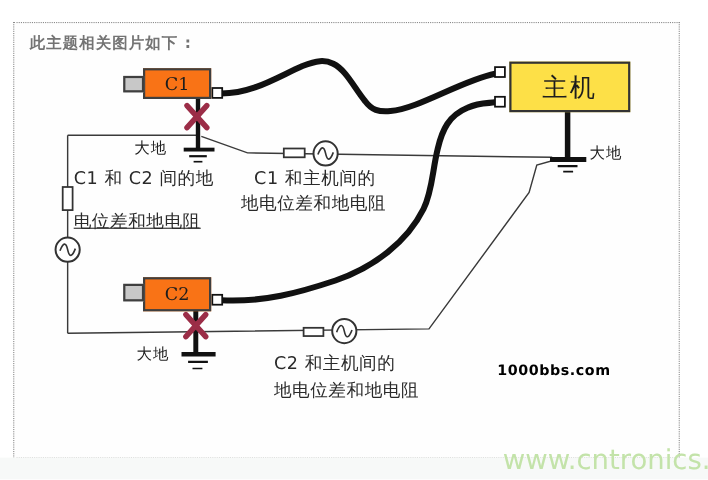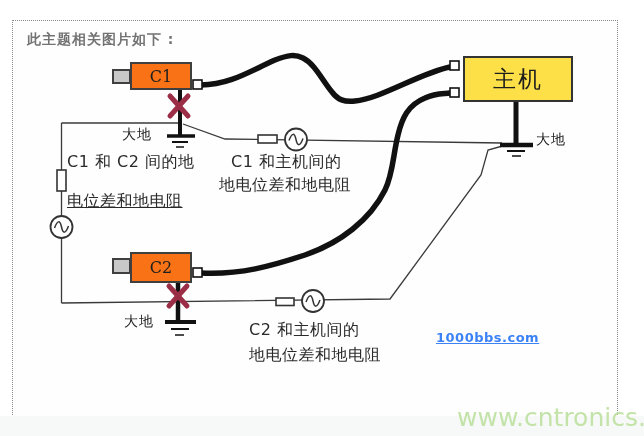--- a/index.html
+++ b/index.html
@@ -32,21 +32,21 @@
     left:463px;top:56px;width:106px;height:42px;background:#fde047;
     border:2px solid #333;z-index:2;display:flex;align-items:center;
     justify-content:center;font-size:23px;color:#1d1d1d;letter-spacing:2px;
   }
   #c1-box{left:130px;top:62px;width:58px;height:24px;}
   #c1-stub{left:112px;top:69px;width:15px;height:11px;}
   #c2-box{left:130px;top:252px;width:58px;height:27px;text-align:center;}
   #c2-stub{left:112px;top:258px;width:15px;height:12px;}
   .gnd-label{font-size:14px;color:#222;z-index:3;letter-spacing:1px;}
   .ann{font-size:16px;color:#2a2a2a;z-index:3;white-space:nowrap;letter-spacing:0.5px;}
-  #wm-1000bbs{left:436px;top:330px;font-size:13px;color:#3b82f6;z-index:3;font-weight:bold;letter-spacing:0.5px;text-decoration:underline;}
+  #wm-1000bbs{left:452px;top:330px;font-size:13px;color:#000000;z-index:3;font-weight:bold;letter-spacing:0.5px;}
   #wm-site{left:457px;top:403px;font-size:25px;color:#c3e3a9;z-index:3;white-space:nowrap;}
 </style>
 </head>
 <body>
 
 <div class="abs" id="frame"></div>
 <div class="abs" id="footer-band"></div>
 
 <div class="abs" id="header-text">此主题相关图片如下 :</div>
 

